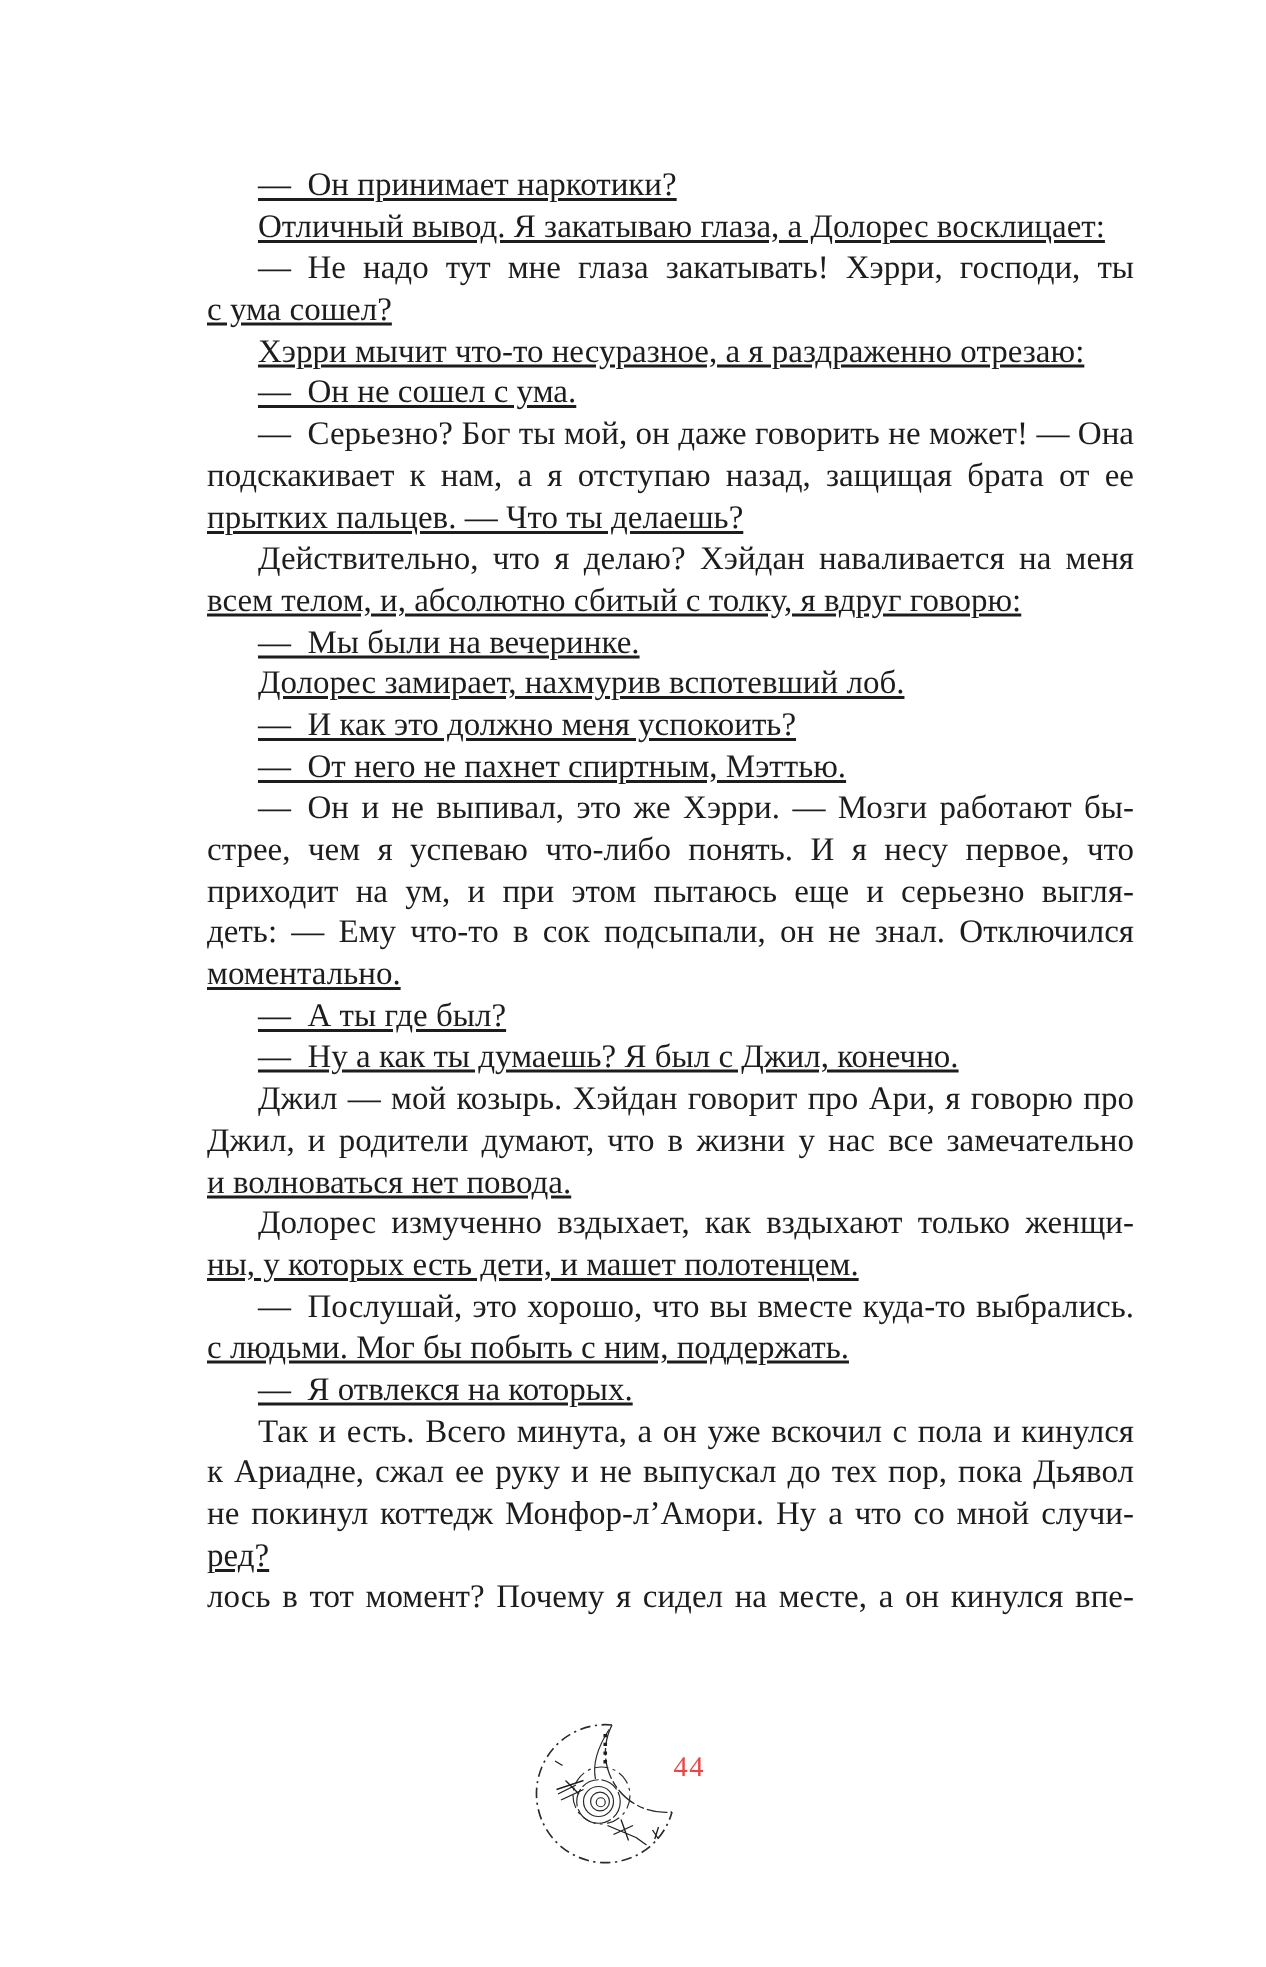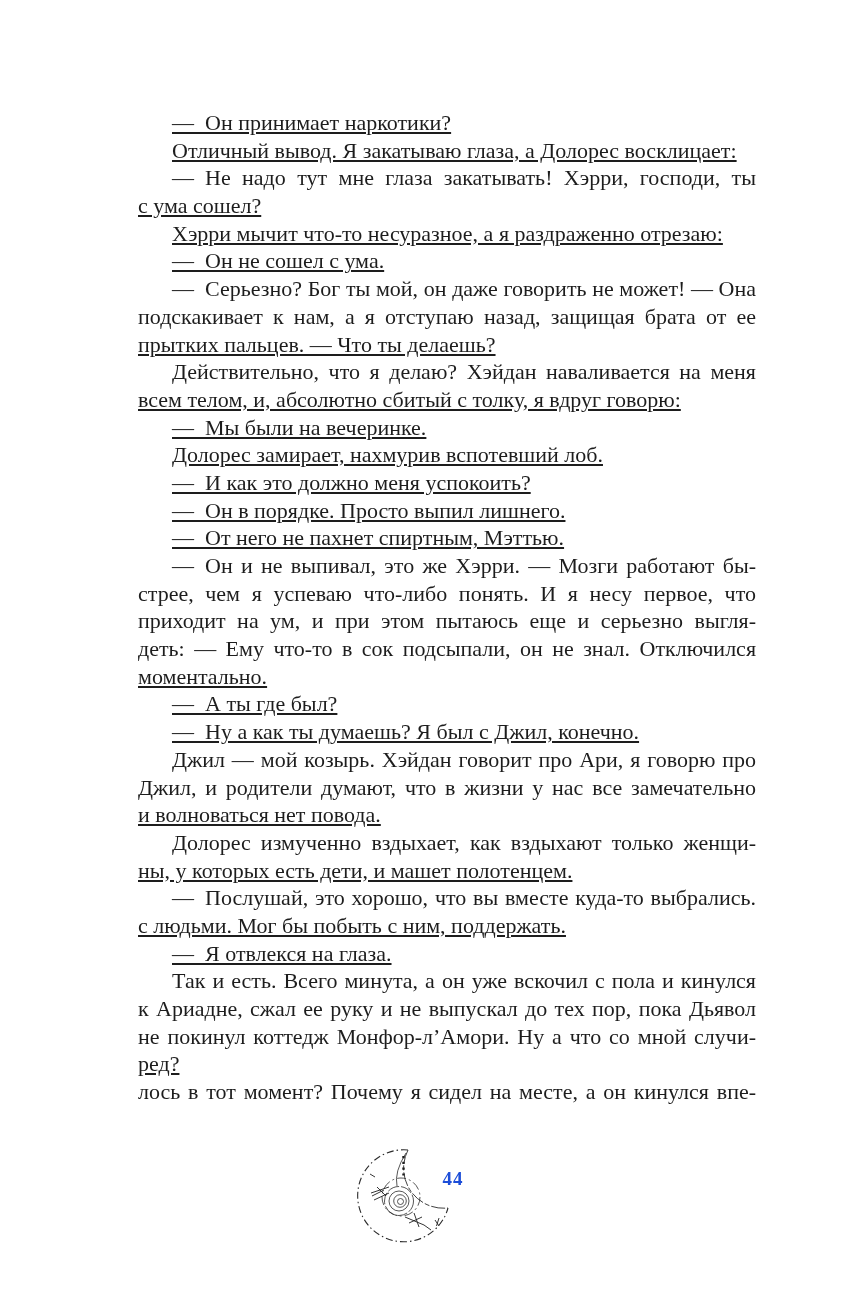--- a/index.html
+++ b/index.html
@@ -33,24 +33,24 @@
   .footer-ornament {
     position: absolute;
     left: 348px; top: 1146px;
     width: 106px; height: 97px;
   }
   .page-number {
     position: absolute;
     left: 436px; top: 1168px;
     width: 34px;
     font-size: 19px;
-    font-weight: bold;
+    font-weight: normal;
     letter-spacing: 1px;
-    color: #1d4ed8;
-    text-align: center;
+    color: #ef4444;
+    text-align: right;
   }
 </style>
 </head>
 <body>
 
 <div class="page">
 
   <div class="text-block">
       <div class="line first last">— Он принимает наркотики?</div>
       <div class="line first last">Отличный вывод. Я закатываю глаза, а Долорес восклицает:</div>
@@ -59,37 +59,36 @@
       <div class="line first last">Хэрри мычит что-то несуразное, а я раздраженно отрезаю:</div>
       <div class="line first last">— Он не сошел с ума.</div>
       <div class="line first">— Серьезно? Бог ты мой, он даже говорить не может! — Она</div>
       <div class="line">подскакивает к нам, а я отступаю назад, защищая брата от ее</div>
       <div class="line last">прытких пальцев. — Что ты делаешь?</div>
       <div class="line first">Действительно, что я делаю? Хэйдан наваливается на меня</div>
       <div class="line last">всем телом, и, абсолютно сбитый с толку, я вдруг говорю:</div>
       <div class="line first last">— Мы были на вечеринке.</div>
       <div class="line first last">Долорес замирает, нахмурив вспотевший лоб.</div>
       <div class="line first last">— И как это должно меня успокоить?</div>
-      <div class="line first last">— Он в порядке. Просто выпил лишнего.</div>
       <div class="line first last">— От него не пахнет спиртным, Мэттью.</div>
       <div class="line first">— Он и не выпивал, это же Хэрри. — Мозги работают бы-</div>
       <div class="line">стрее, чем я успеваю что-либо понять. И я несу первое, что</div>
       <div class="line">приходит на ум, и при этом пытаюсь еще и серьезно выгля-</div>
       <div class="line">деть: — Ему что-то в сок подсыпали, он не знал. Отключился</div>
       <div class="line last">моментально.</div>
       <div class="line first last">— А ты где был?</div>
       <div class="line first last">— Ну а как ты думаешь? Я был с Джил, конечно.</div>
       <div class="line first">Джил — мой козырь. Хэйдан говорит про Ари, я говорю про</div>
       <div class="line">Джил, и родители думают, что в жизни у нас все замечательно</div>
       <div class="line last">и волноваться нет повода.</div>
       <div class="line first">Долорес измученно вздыхает, как вздыхают только женщи-</div>
       <div class="line last">ны, у которых есть дети, и машет полотенцем.</div>
       <div class="line first">— Послушай, это хорошо, что вы вместе куда-то выбрались.</div>
       <div class="line last">с людьми. Мог бы побыть с ним, поддержать.</div>
-      <div class="line first last">— Я отвлекся на глаза.</div>
+      <div class="line first last">— Я отвлекся на которых.</div>
       <div class="line first">Так и есть. Всего минута, а он уже вскочил с пола и кинулся</div>
       <div class="line">к Ариадне, сжал ее руку и не выпускал до тех пор, пока Дьявол</div>
       <div class="line">не покинул коттедж Монфор-л’Амори. Ну а что со мной случи-</div>
       <div class="line last">ред?</div>
       <div class="line">лось в тот момент? Почему я сидел на месте, а он кинулся впе-</div>
     </div>
 
   <svg class="footer-ornament" viewBox="0 0 106 97" fill="none" xmlns="http://www.w3.org/2000/svg">
 
     <path d="M 60 4 A 46 46 0 1 0 100 62" stroke="#2b2b2b" stroke-width="1.1" stroke-dasharray="7 3 1.5 3"></path>

